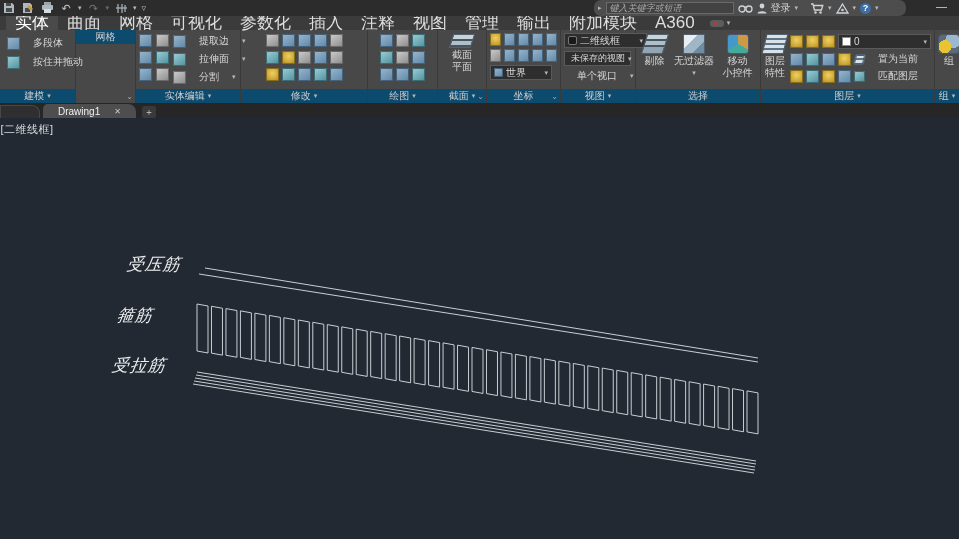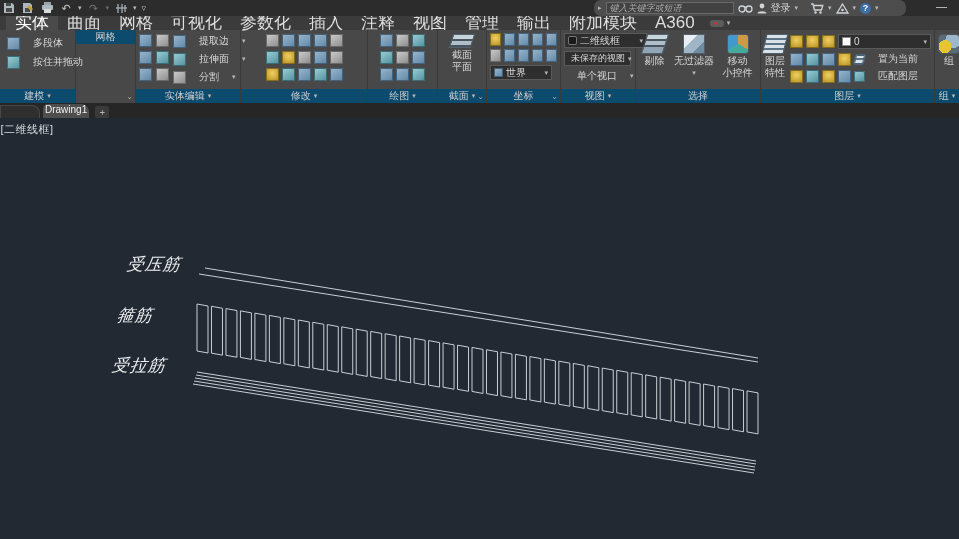--- a/index.html
+++ b/index.html
@@ -61,21 +61,21 @@
   .lblbtn { display:flex; align-items:center; gap:13px; color:#d8d8d8; font-size:10px; white-space:nowrap;text-align:right; }
   .field { display:flex; align-items:center; gap:3px; background:#2e2e2e; border:1px solid #5a5a5a; color:#d8d8d8;
            font-size:10px; height:15px; padding:0 3px; white-space:nowrap; }
   .field .fcaret { margin-left:auto; font-size:7px; color:#b5b5b5; }
   .swatch { width:9px; height:9px; background:#fff; border:1px solid #888; }
 
   
   .filetabs { height:15px; background:#262626; display:flex; align-items:flex-end; padding-left:0; }
   .tab-stub { width:40px; height:13px; background:#2f2f2f; border:1px solid #474747; border-bottom:none; border-radius:0 8px 0 0; }
   .ftab { height:14px; background:#4e4e4e; color:#f0f0f0; font-size:10px; display:flex; align-items:center; gap:14px;
-          padding:0 2px; border-radius:5px 8px 0 0; margin-left:3px;flex-direction:column; }
+          padding:0 15px; border-radius:5px 8px 0 0; margin-left:3px; }
   .ftab .x { color:#c9c9c9; font-size:8px; }
   .newtab { width:14px; height:12px; background:#3a3a3a; color:#cfcfcf; font-size:9px; display:flex; align-items:center; justify-content:center; margin-left:6px; border-radius:2px; }
 
   
   .canvas { position:absolute; left:0; top:118px; width:959px; height:421px; background:#232933; overflow:hidden; }
   .vpctrl { position:absolute; left:-3px; top:4px; color:#d9dde0; font-size:11px; letter-spacing:0.5px; }
   .cad-label { position:absolute; color:#eef0f2; font-size:17px; font-style:italic; transform:skewX(-8deg); letter-spacing:1px; white-space:nowrap; }
   svg.draw { position:absolute; left:0; top:0; }
 </style>
 </head>

